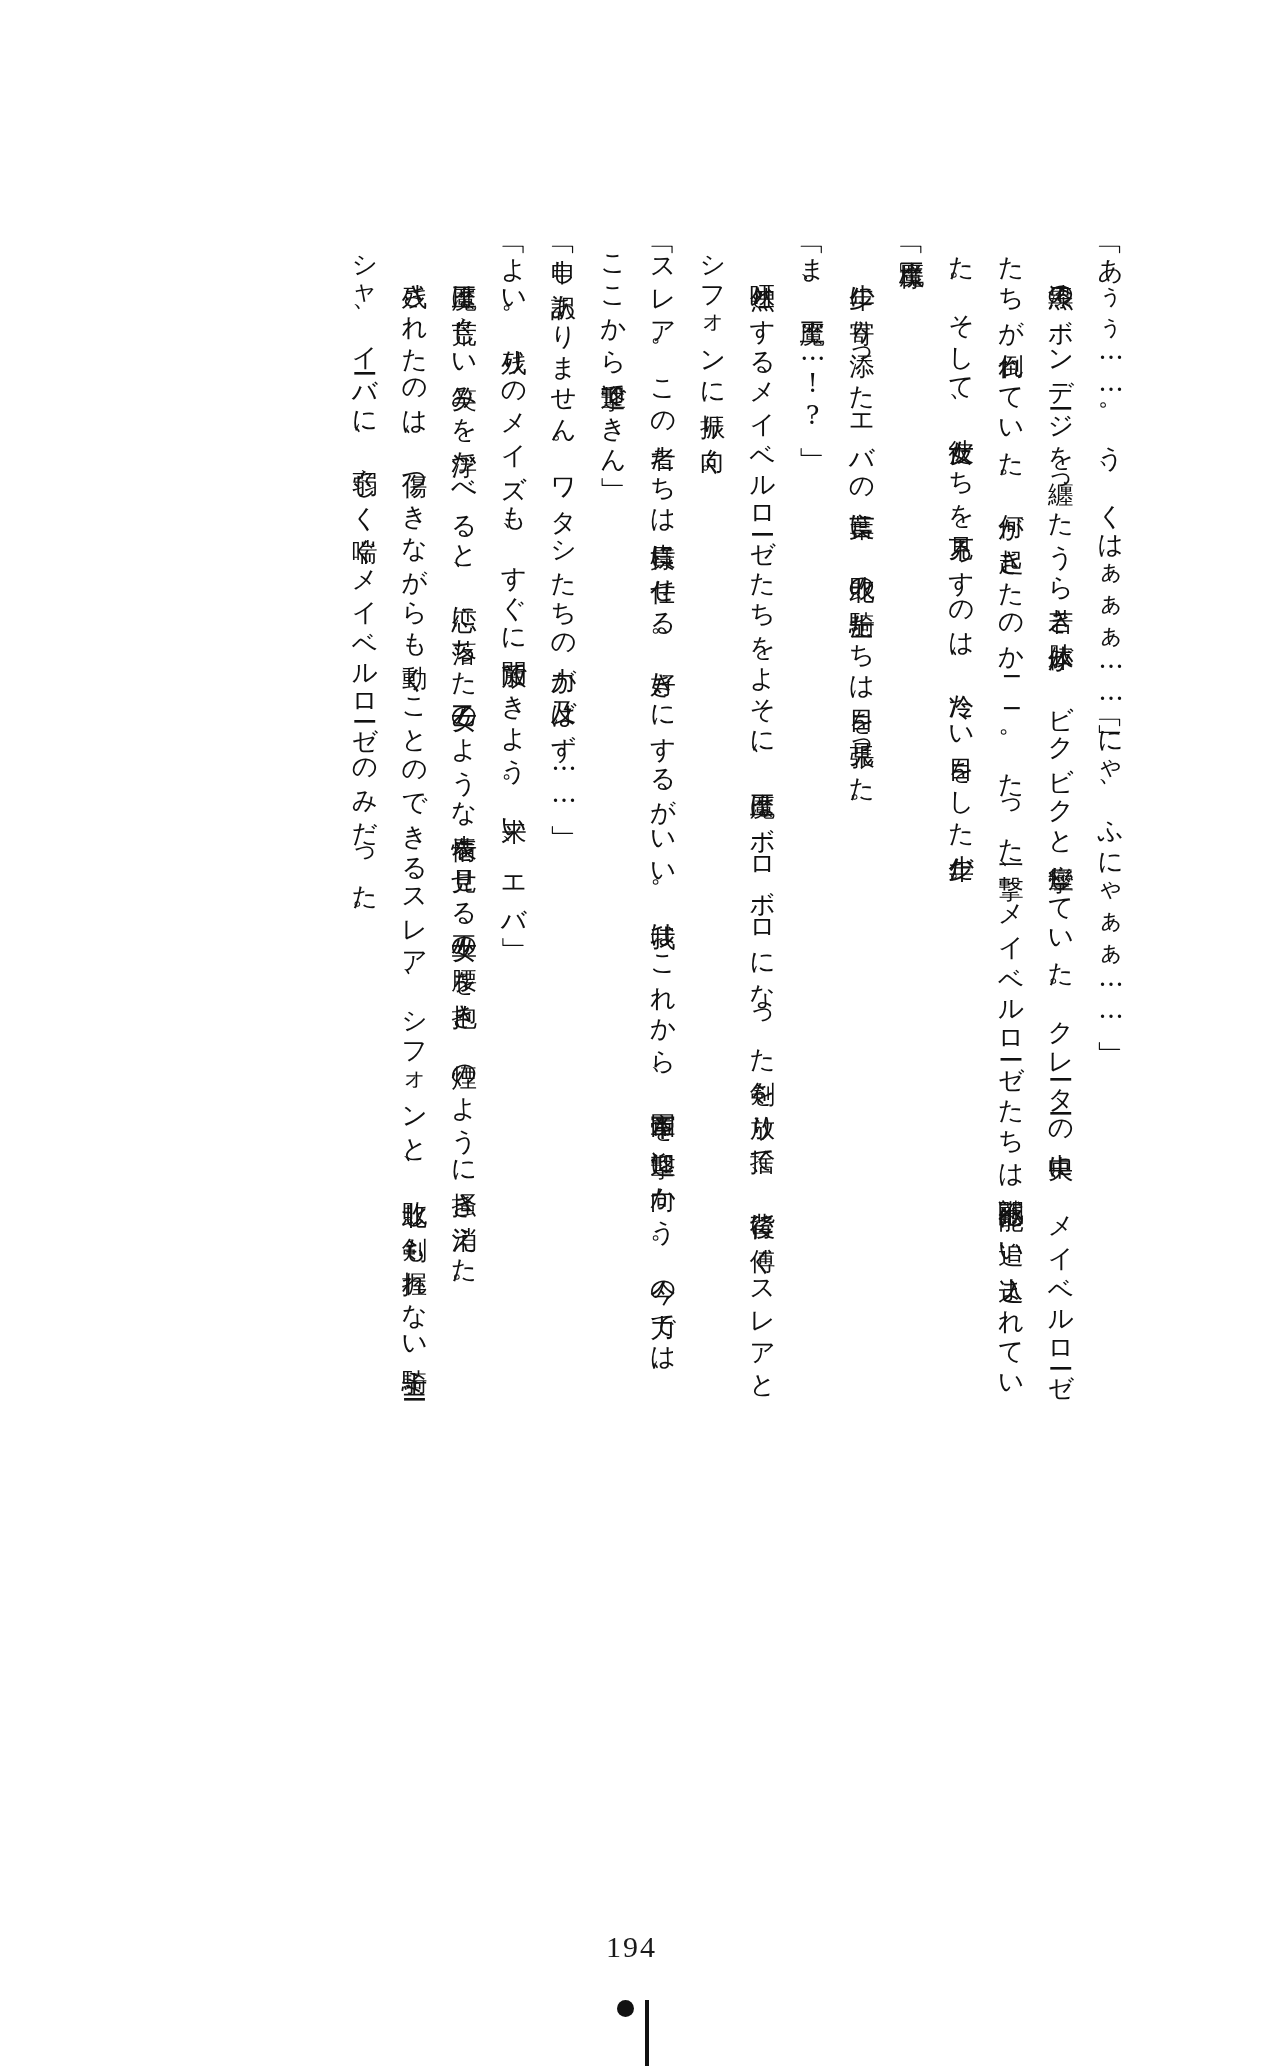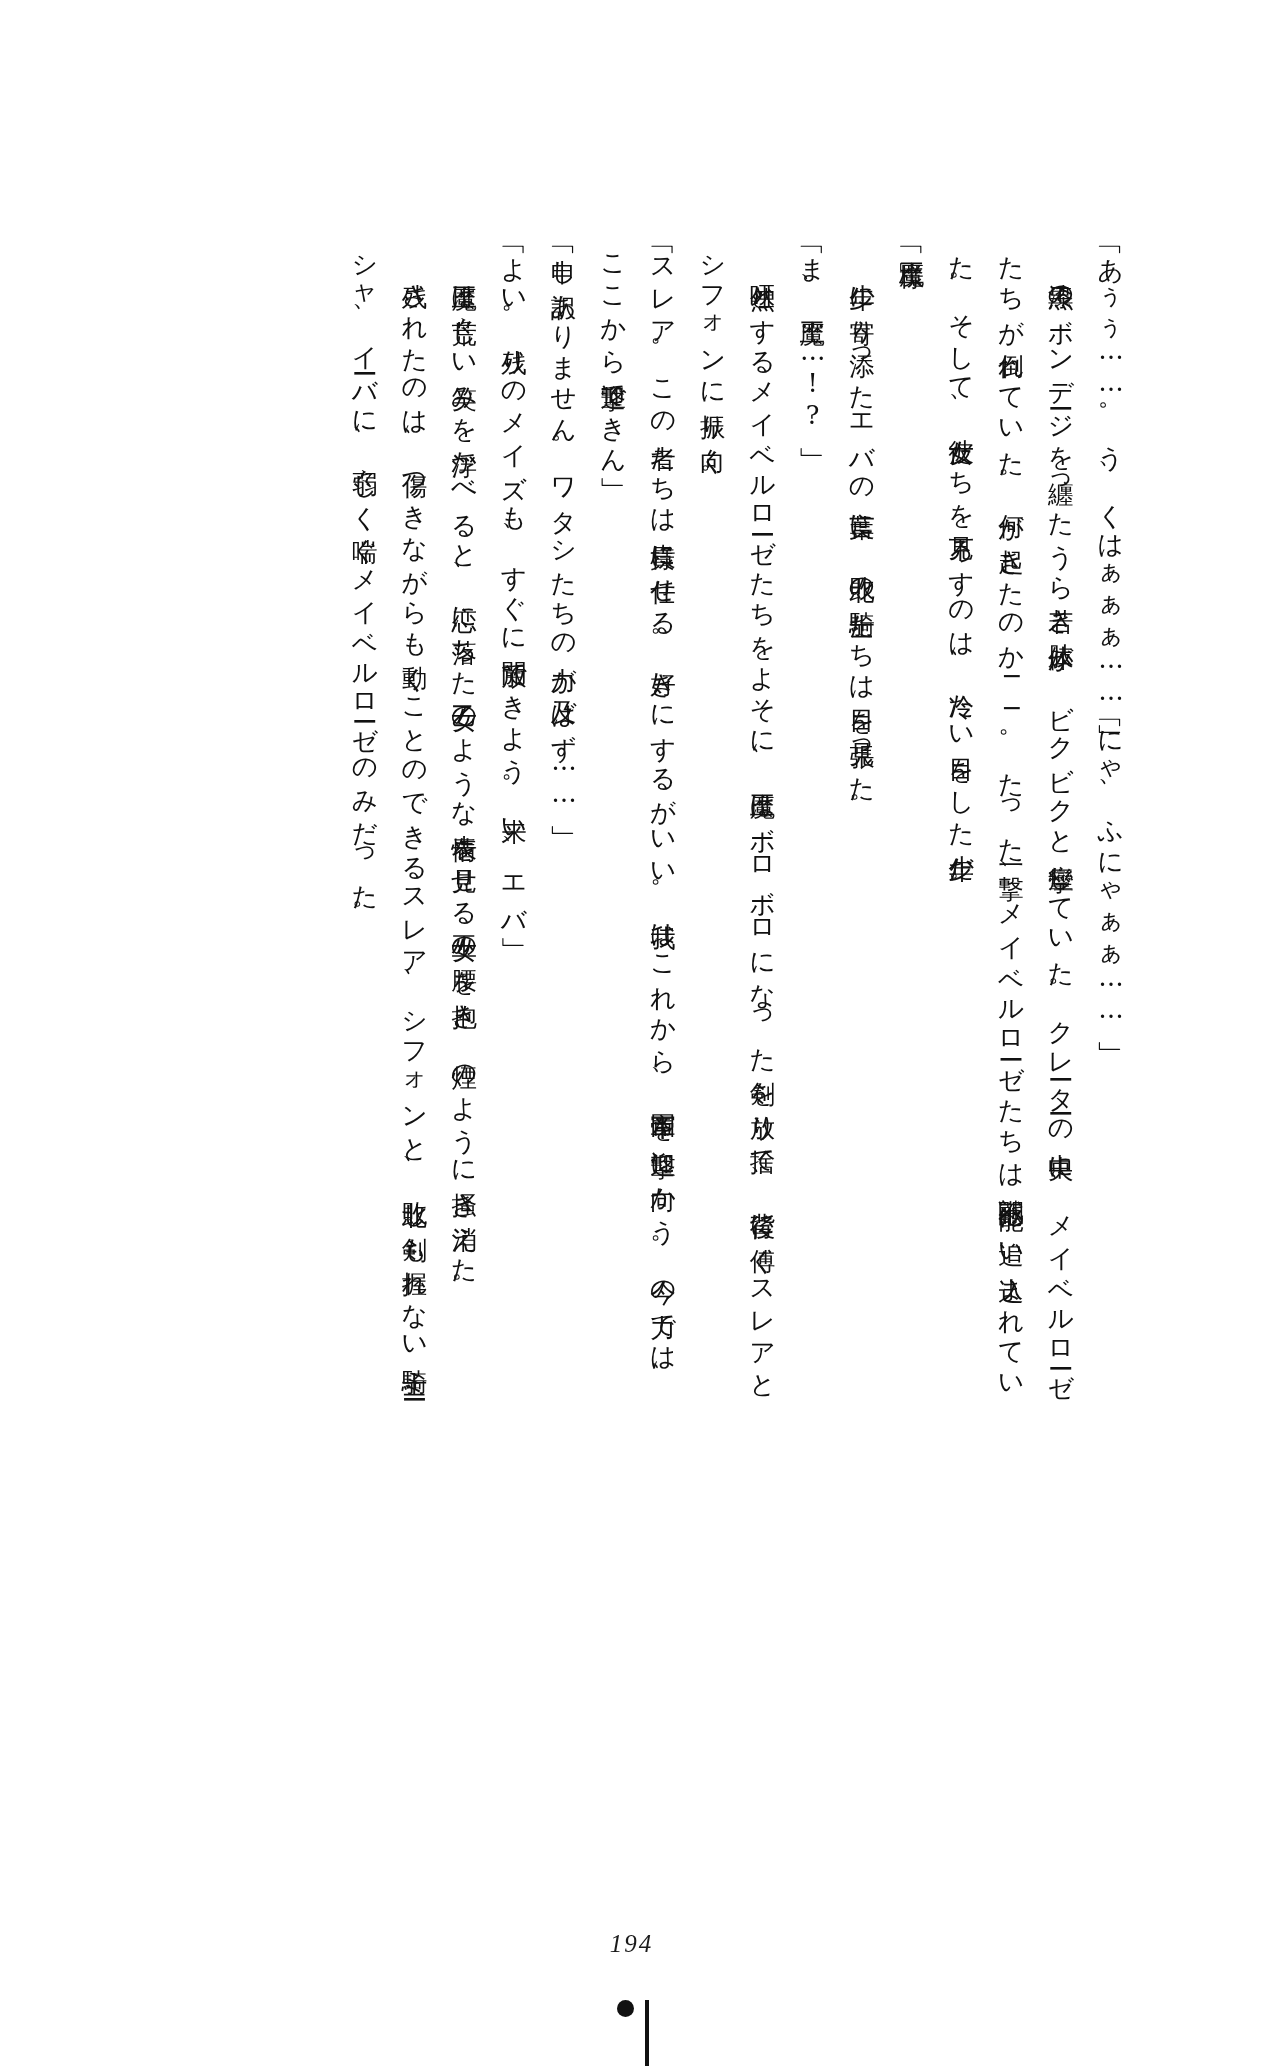--- a/index.html
+++ b/index.html
@@ -54,24 +54,23 @@
   
   .footer {
     position: absolute;
     left: 0;
     top: 1930px;
     width: 1263px;
     text-align: center;
   }
   .page-number {
     font-family: "Liberation Serif", "DejaVu Serif", serif;
-    font-size: 25px;
+    font-size: 30px;
     letter-spacing: 2px;
     color: #1a1a1a;
-    font-style: italic;
   }
   .marker {
     position: absolute;
     left: 617px;
     top: 2000px;
     width: 62px;
     height: 66px;
   }
   .marker .dot {
     position: absolute;

